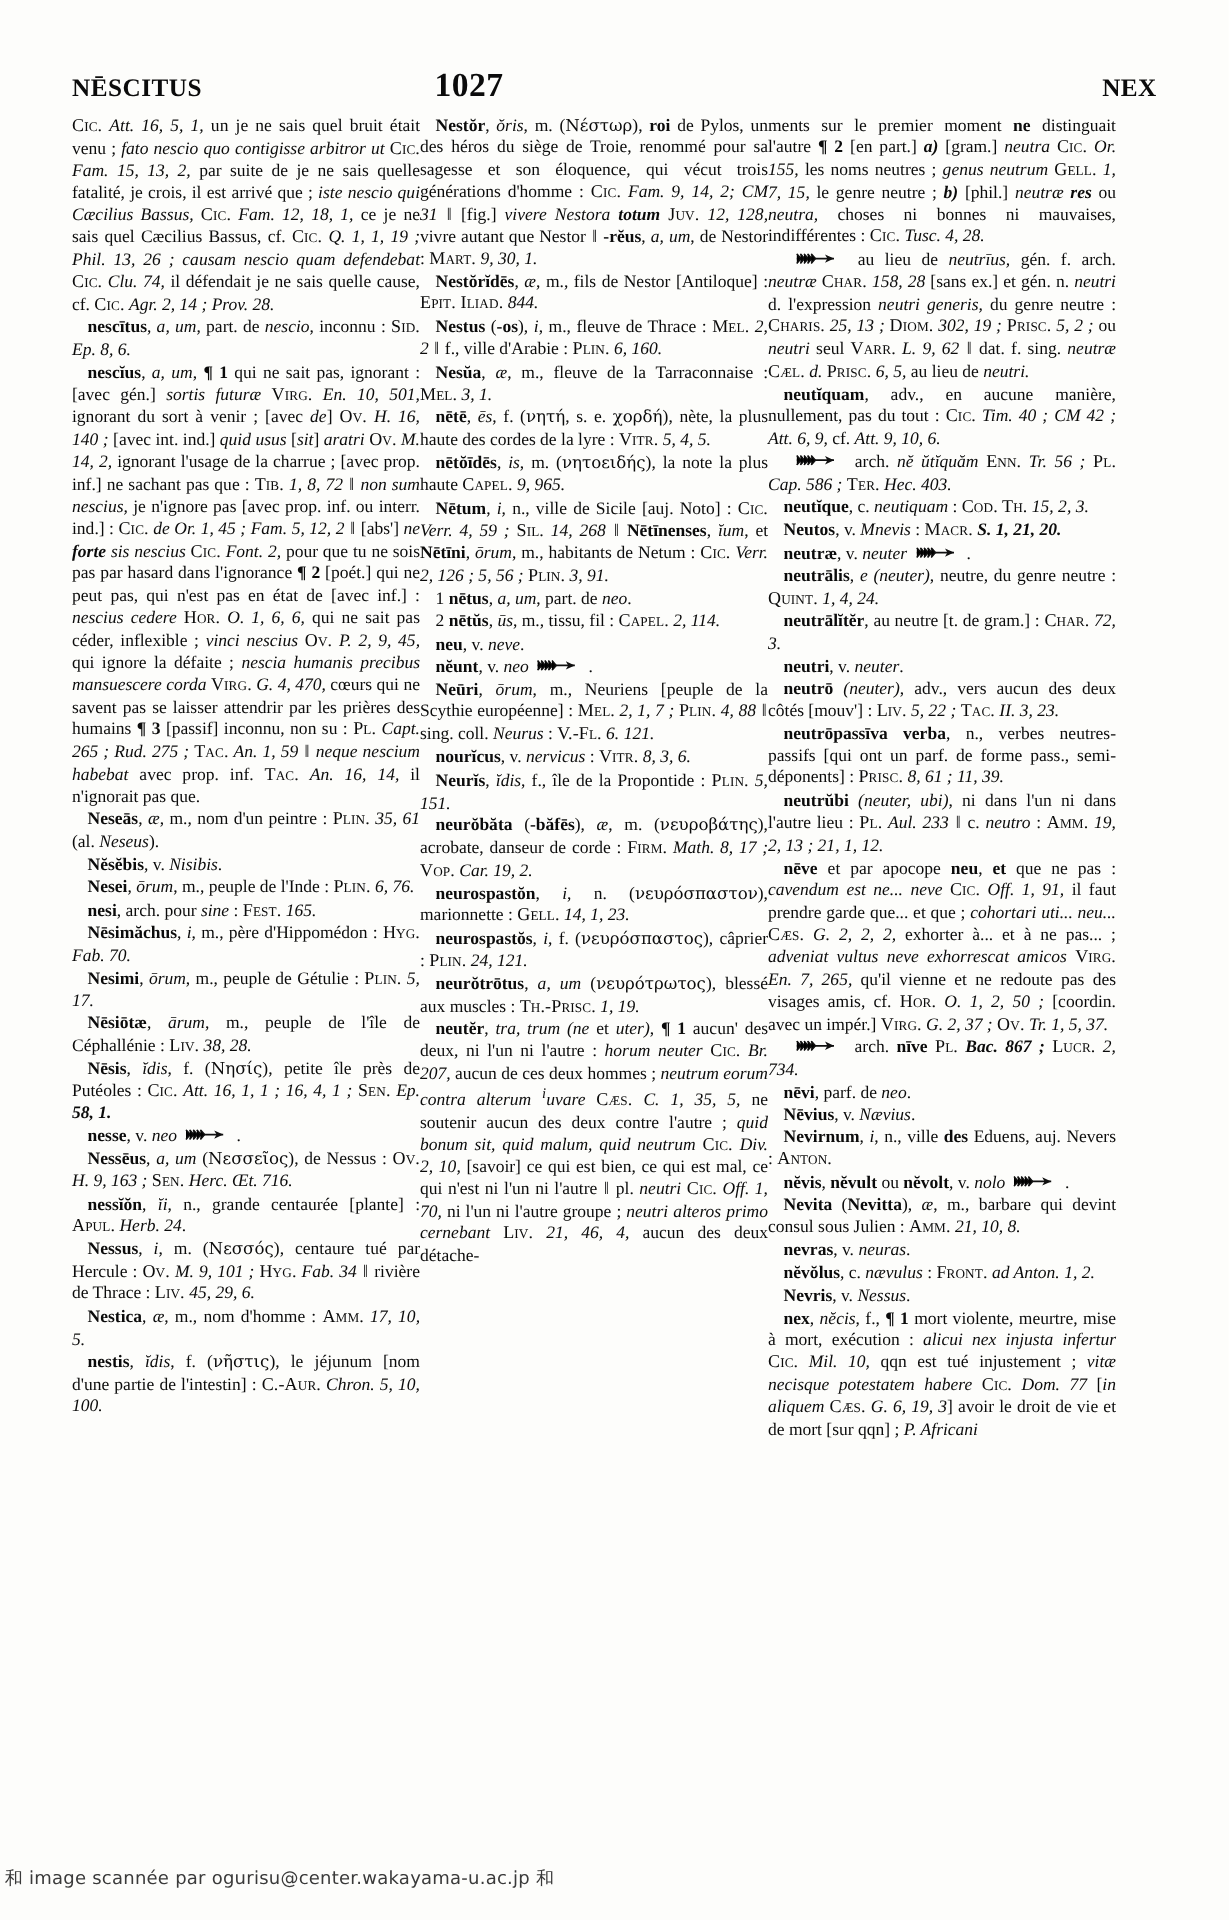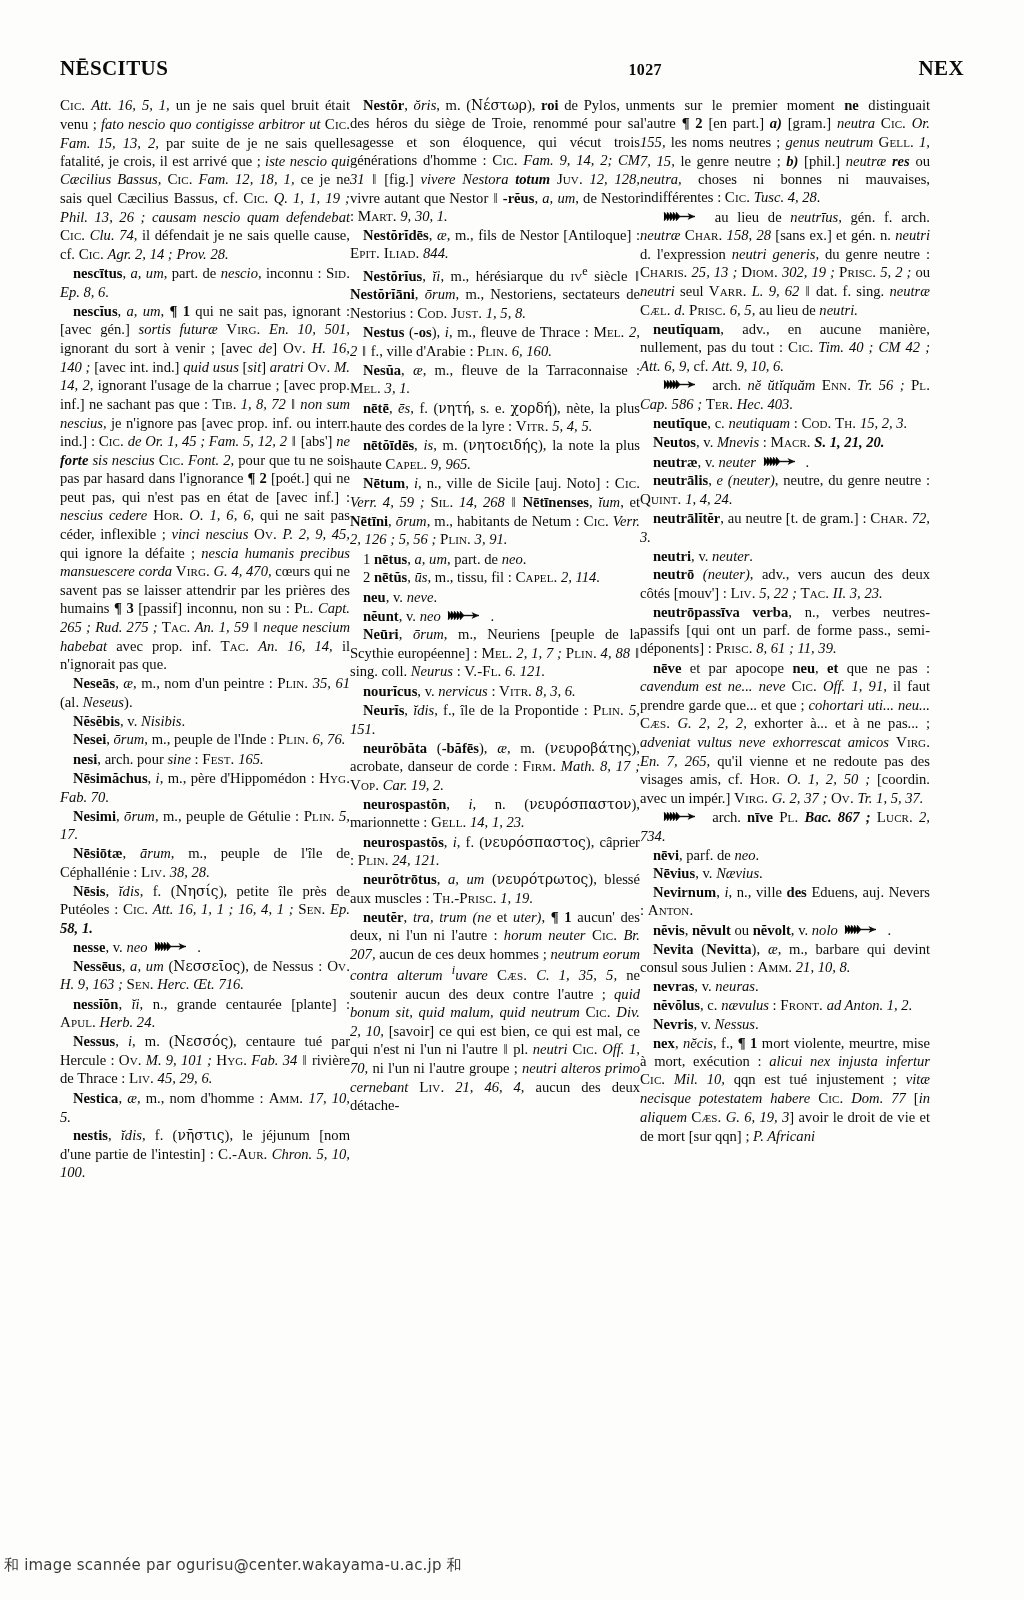--- a/index.html
+++ b/index.html
@@ -39,21 +39,21 @@
     font-size: 21px;
     letter-spacing: 0.4px;
   }
   .runhead .rh-left,
   .runhead .rh-right {
     font-variant: small-caps;
     text-transform: uppercase;
     font-size: 21px;
   }
   .runhead .rh-left { width: 300px; text-align: left; }
-  .runhead .rh-mid  { width: 300px; text-align: right; font-size: 16px; }
+  .runhead .rh-mid  { width: 300px; text-align: left; font-size: 28px; }
   .runhead .rh-right{ width: 300px; text-align: right; }
 
   
   .columns {
     position: absolute;
     left: 60px;
     top: 96px;
     width: 906px;
     height: 1420px;
     display: flex;
@@ -168,21 +168,20 @@
             </svg></span>.</p>
         <p class="entry"><span class="hw">Nessēus</span>, <span class="it">a, um</span> (<span class="gk">Νεσσεῖος</span>), de Nessus : <span class="sc">Ov.</span> <span class="it">H. 9, 163 ;</span> <span class="sc">Sen.</span> <span class="it">Herc. Œt. 716.</span></p>
         <p class="entry"><span class="hw">nessĭŏn</span>, <span class="it">ĭi</span>, n., grande centaurée [plante] : <span class="sc">Apul.</span> <span class="it">Herb. 24</span>.</p>
         <p class="entry"><span class="hw">Nessus</span>, <span class="it">i</span>, m. (<span class="gk">Νεσσός</span>), centaure tué par Hercule : <span class="sc">Ov.</span> <span class="it">M. 9, 101 ;</span> <span class="sc">Hyg.</span> <span class="it">Fab. 34</span> <span class="dbar">‖</span> rivière de Thrace : <span class="sc">Liv.</span> <span class="it">45, 29, 6.</span></p>
         <p class="entry"><span class="hw">Nestica</span>, <span class="it">æ</span>, m., nom d'homme : <span class="sc">Amm.</span> <span class="it">17, 10, 5.</span></p>
         <p class="entry"><span class="hw">nestis</span>, <span class="it">ĭdis</span>, f. (<span class="gk">νῆστις</span>), le jéjunum [nom d'une partie de l'intestin] : <span class="sc">C.-Aur.</span> <span class="it">Chron. 5, 10, 100.</span></p>
       </div>
     <div class="col">
         <p class="entry"><span class="hw">Nestŏr</span>, <span class="it">ŏris</span>, m. (<span class="gk">Νέστωρ</span>), <span class="hw">roi</span> de Pylos, un des héros du siège de Troie, renommé pour sa sagesse et son éloquence, qui vécut trois générations d'homme : <span class="sc">Cic.</span> <span class="it">Fam. 9, 14, 2; CM 31</span> <span class="dbar">‖</span> [fig.] <span class="it">vivere</span> <span class="it">Nestora</span> <span class="bi">totum</span> <span class="sc">Juv.</span> <span class="it">12, 128,</span> vivre autant que Nestor <span class="dbar">‖</span> <span class="hw">-rĕus</span>, <span class="it">a, um</span>, de Nestor : <span class="sc">Mart.</span> <span class="it">9, 30, 1.</span></p>
         <p class="entry"><span class="hw">Nestŏrĭdēs</span>, <span class="it">æ</span>, m., fils de Nestor [Antiloque] : <span class="sc">Epit. Iliad.</span> <span class="it">844.</span></p>
-        <p class="entry"><span class="hw">Nestŏrĭus</span>, <span class="it">ĭi</span>, m., hérésiarque du <span class="sc">iv</span><sup>e</sup> siècle <span class="dbar">‖</span> <span class="hw">Nestŏrĭāni</span>, <span class="it">ōrum</span>, m., Nestoriens, sectateurs de Nestorius : <span class="sc">Cod. Just.</span> <span class="it">1, 5, 8.</span></p>
         <p class="entry"><span class="hw">Nestus</span> (<span class="hw">-os</span>), <span class="it">i</span>, m., fleuve de Thrace : <span class="sc">Mel.</span> <span class="it">2, 2</span> <span class="dbar">‖</span> f., ville d'Arabie : <span class="sc">Plin.</span> <span class="it">6, 160.</span></p>
         <p class="entry"><span class="hw">Nesŭa</span>, <span class="it">æ</span>, m., fleuve de la Tarraconnaise : <span class="sc">Mel.</span> <span class="it">3, 1.</span></p>
         <p class="entry"><span class="hw">nētē</span>, <span class="it">ēs</span>, f. (<span class="gk">νητή</span>, s. e. <span class="gk">χορδή</span>), nète, la plus haute des cordes de la lyre : <span class="sc">Vitr.</span> <span class="it">5, 4, 5.</span></p>
         <p class="entry"><span class="hw">nētŏīdēs</span>, <span class="it">is</span>, m. (<span class="gk">νητοειδής</span>), la note la plus haute <span class="sc">Capel.</span> <span class="it">9, 965.</span></p>
         <p class="entry"><span class="hw">Nētum</span>, <span class="it">i</span>, n., ville de Sicile [auj. Noto] : <span class="sc">Cic.</span> <span class="it">Verr. 4, 59 ;</span> <span class="sc">Sil.</span> <span class="it">14, 268</span> <span class="dbar">‖</span> <span class="hw">Nētīnenses</span>, <span class="it">ĭum</span>, et <span class="hw">Nētīni</span>, <span class="it">ōrum</span>, m., habitants de Netum : <span class="sc">Cic.</span> <span class="it">Verr. 2, 126 ; 5, 56 ;</span> <span class="sc">Plin.</span> <span class="it">3, 91.</span></p>
         <p class="entry">1 <span class="hw">nētus</span>, <span class="it">a, um</span>, part. de <span class="it">neo</span>.</p>
         <p class="entry">2 <span class="hw">nētŭs</span>, <span class="it">ūs</span>, m., tissu, fil : <span class="sc">Capel.</span> <span class="it">2, 114.</span></p>
         <p class="entry"><span class="hw">neu</span>, v. <span class="it">neve</span>.</p>
         <p class="entry"><span class="hw">nĕunt</span>, v. <span class="it">neo</span> <span class="arrow"><svg width="42" height="9" viewBox="0 0 42 9">
               <line x1="2" y1="4.5" x2="33" y2="4.5" stroke="#101010" stroke-width="1.4"></line>
@@ -240,20 +239,21 @@
                 <path d="M8 0.5 L11.5 4.5 L8 8.5"></path>
                 <path d="M11 0.5 L14.5 4.5 L11 8.5"></path>
                 <path d="M14 0.5 L17.5 4.5 L14 8.5"></path>
               </g>
             </svg></span>.</p>
         <p class="entry"><span class="hw">neutrālis</span>, <span class="it">e (neuter)</span>, neutre, du genre neutre : <span class="sc">Quint.</span> <span class="it">1, 4, 24.</span></p>
         <p class="entry"><span class="hw">neutrālĭtĕr</span>, au neutre [t. de gram.] : <span class="sc">Char.</span> <span class="it">72, 3.</span></p>
         <p class="entry"><span class="hw">neutri</span>, v. <span class="it">neuter</span>.</p>
         <p class="entry"><span class="hw">neutrō</span> <span class="it">(neuter)</span>, adv., vers aucun des deux côtés [mouv'] : <span class="sc">Liv.</span> <span class="it">5, 22 ;</span> <span class="sc">Tac.</span> <span class="it">II. 3, 23.</span></p>
         <p class="entry"><span class="hw">neutrōpassīva verba</span>, n., verbes neutres-passifs [qui ont un parf. de forme pass., semi-déponents] : <span class="sc">Prisc.</span> <span class="it">8, 61 ; 11, 39.</span></p>
+        <p class="entry"><span class="hw">neutrŭbi</span> <span class="it">(neuter, ubi)</span>, ni dans l'un ni dans l'autre lieu : <span class="sc">Pl.</span> <span class="it">Aul. 233</span> <span class="dbar">‖</span> c. <span class="it">neutro</span> : <span class="sc">Amm.</span> <span class="it">19, 2, 13 ; 21, 1, 12.</span></p>
         <p class="entry"><span class="hw">nēve</span> et par apocope <span class="hw">neu</span>, <span class="hw">et</span> que ne pas : <span class="it">cavendum est ne... neve</span> <span class="sc">Cic.</span> <span class="it">Off. 1, 91,</span> il faut prendre garde que... et que ; <span class="it">cohortari uti... neu...</span> <span class="sc">Cæs.</span> <span class="it">G. 2, 2, 2,</span> exhorter à... et à ne pas... ; <span class="it">adveniat vultus neve exhorrescat amicos</span> <span class="sc">Virg.</span> <span class="it">En. 7, 265,</span> qu'il vienne et ne redoute pas des visages amis, cf. <span class="sc">Hor.</span> <span class="it">O. 1, 2, 50 ;</span> [coordin. avec un impér.] <span class="sc">Virg.</span> <span class="it">G. 2, 37 ;</span> <span class="sc">Ov.</span> <span class="it">Tr. 1, 5, 37.</span></p>
         <p class="entry arrowpar"><span class="arrow"><svg width="42" height="9" viewBox="0 0 42 9">
               <line x1="2" y1="4.5" x2="33" y2="4.5" stroke="#101010" stroke-width="1.4"></line>
               <path d="M33 4.5 L25.5 1 L27.5 4.5 L25.5 8 Z" fill="#101010"></path>
               <g stroke="#101010" stroke-width="1.3">
                 <path d="M2 0.5 L5.5 4.5 L2 8.5"></path>
                 <path d="M5 0.5 L8.5 4.5 L5 8.5"></path>
                 <path d="M8 0.5 L11.5 4.5 L8 8.5"></path>
                 <path d="M11 0.5 L14.5 4.5 L11 8.5"></path>
                 <path d="M14 0.5 L17.5 4.5 L14 8.5"></path>

